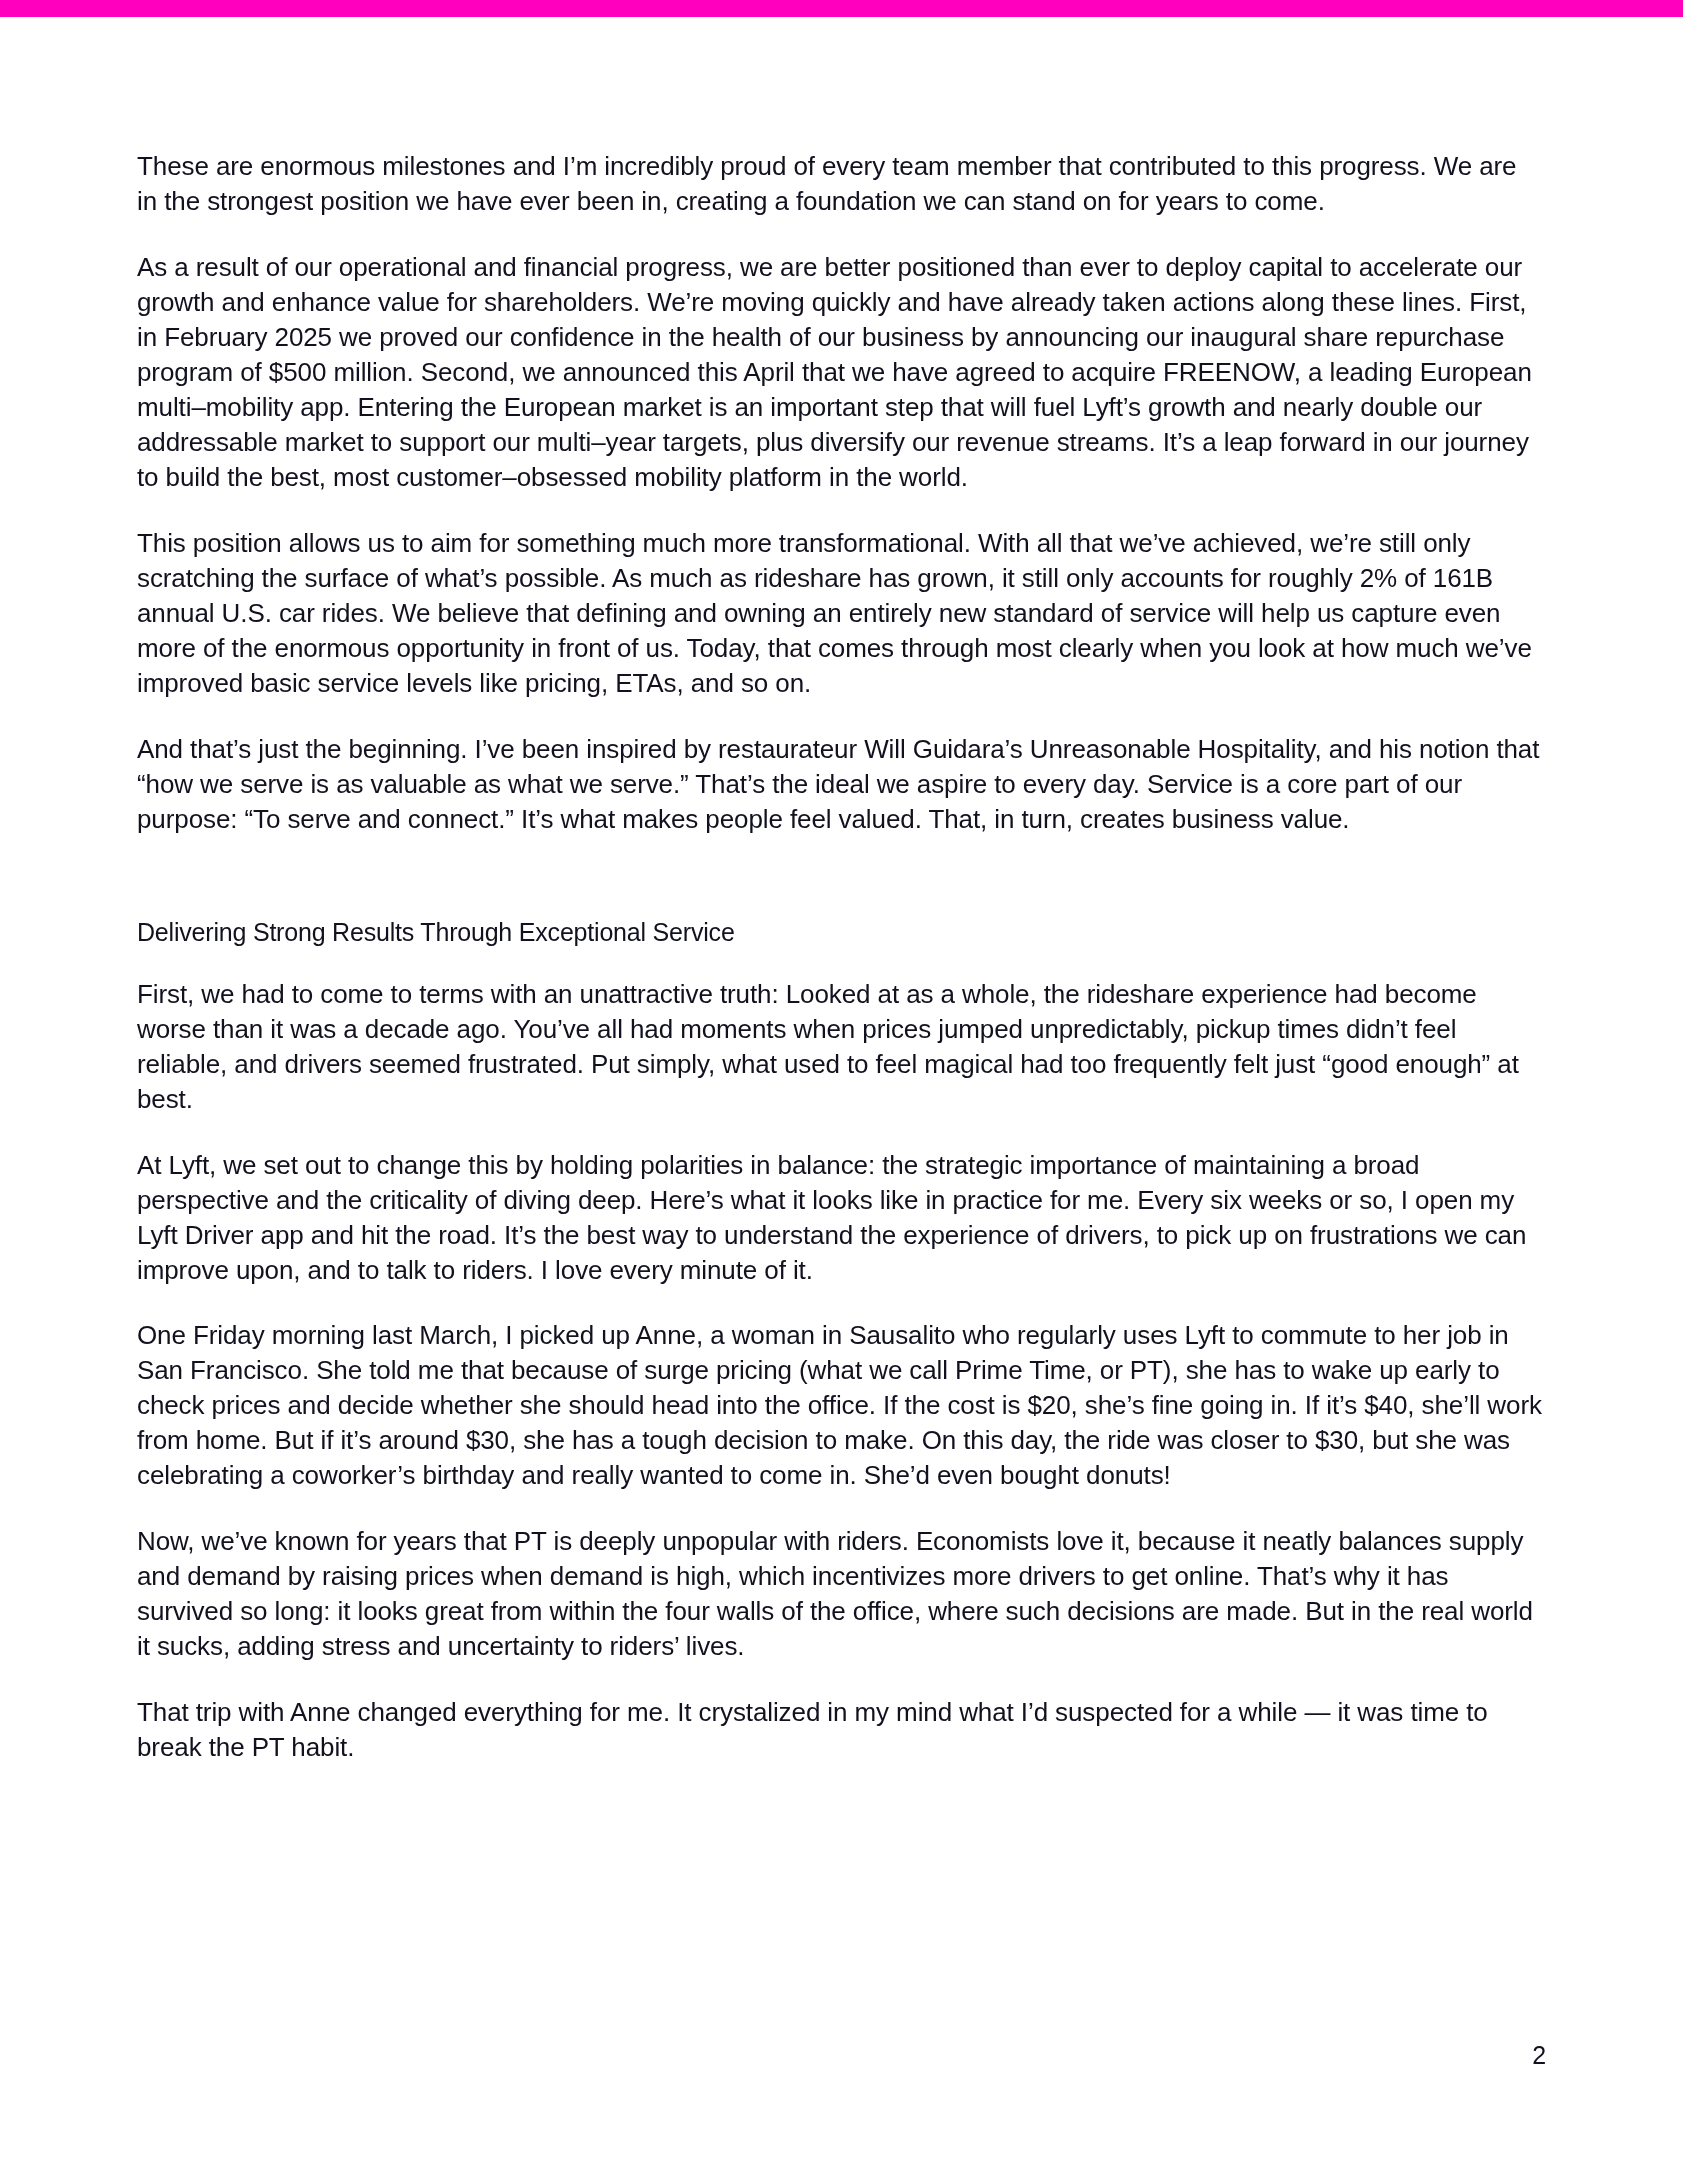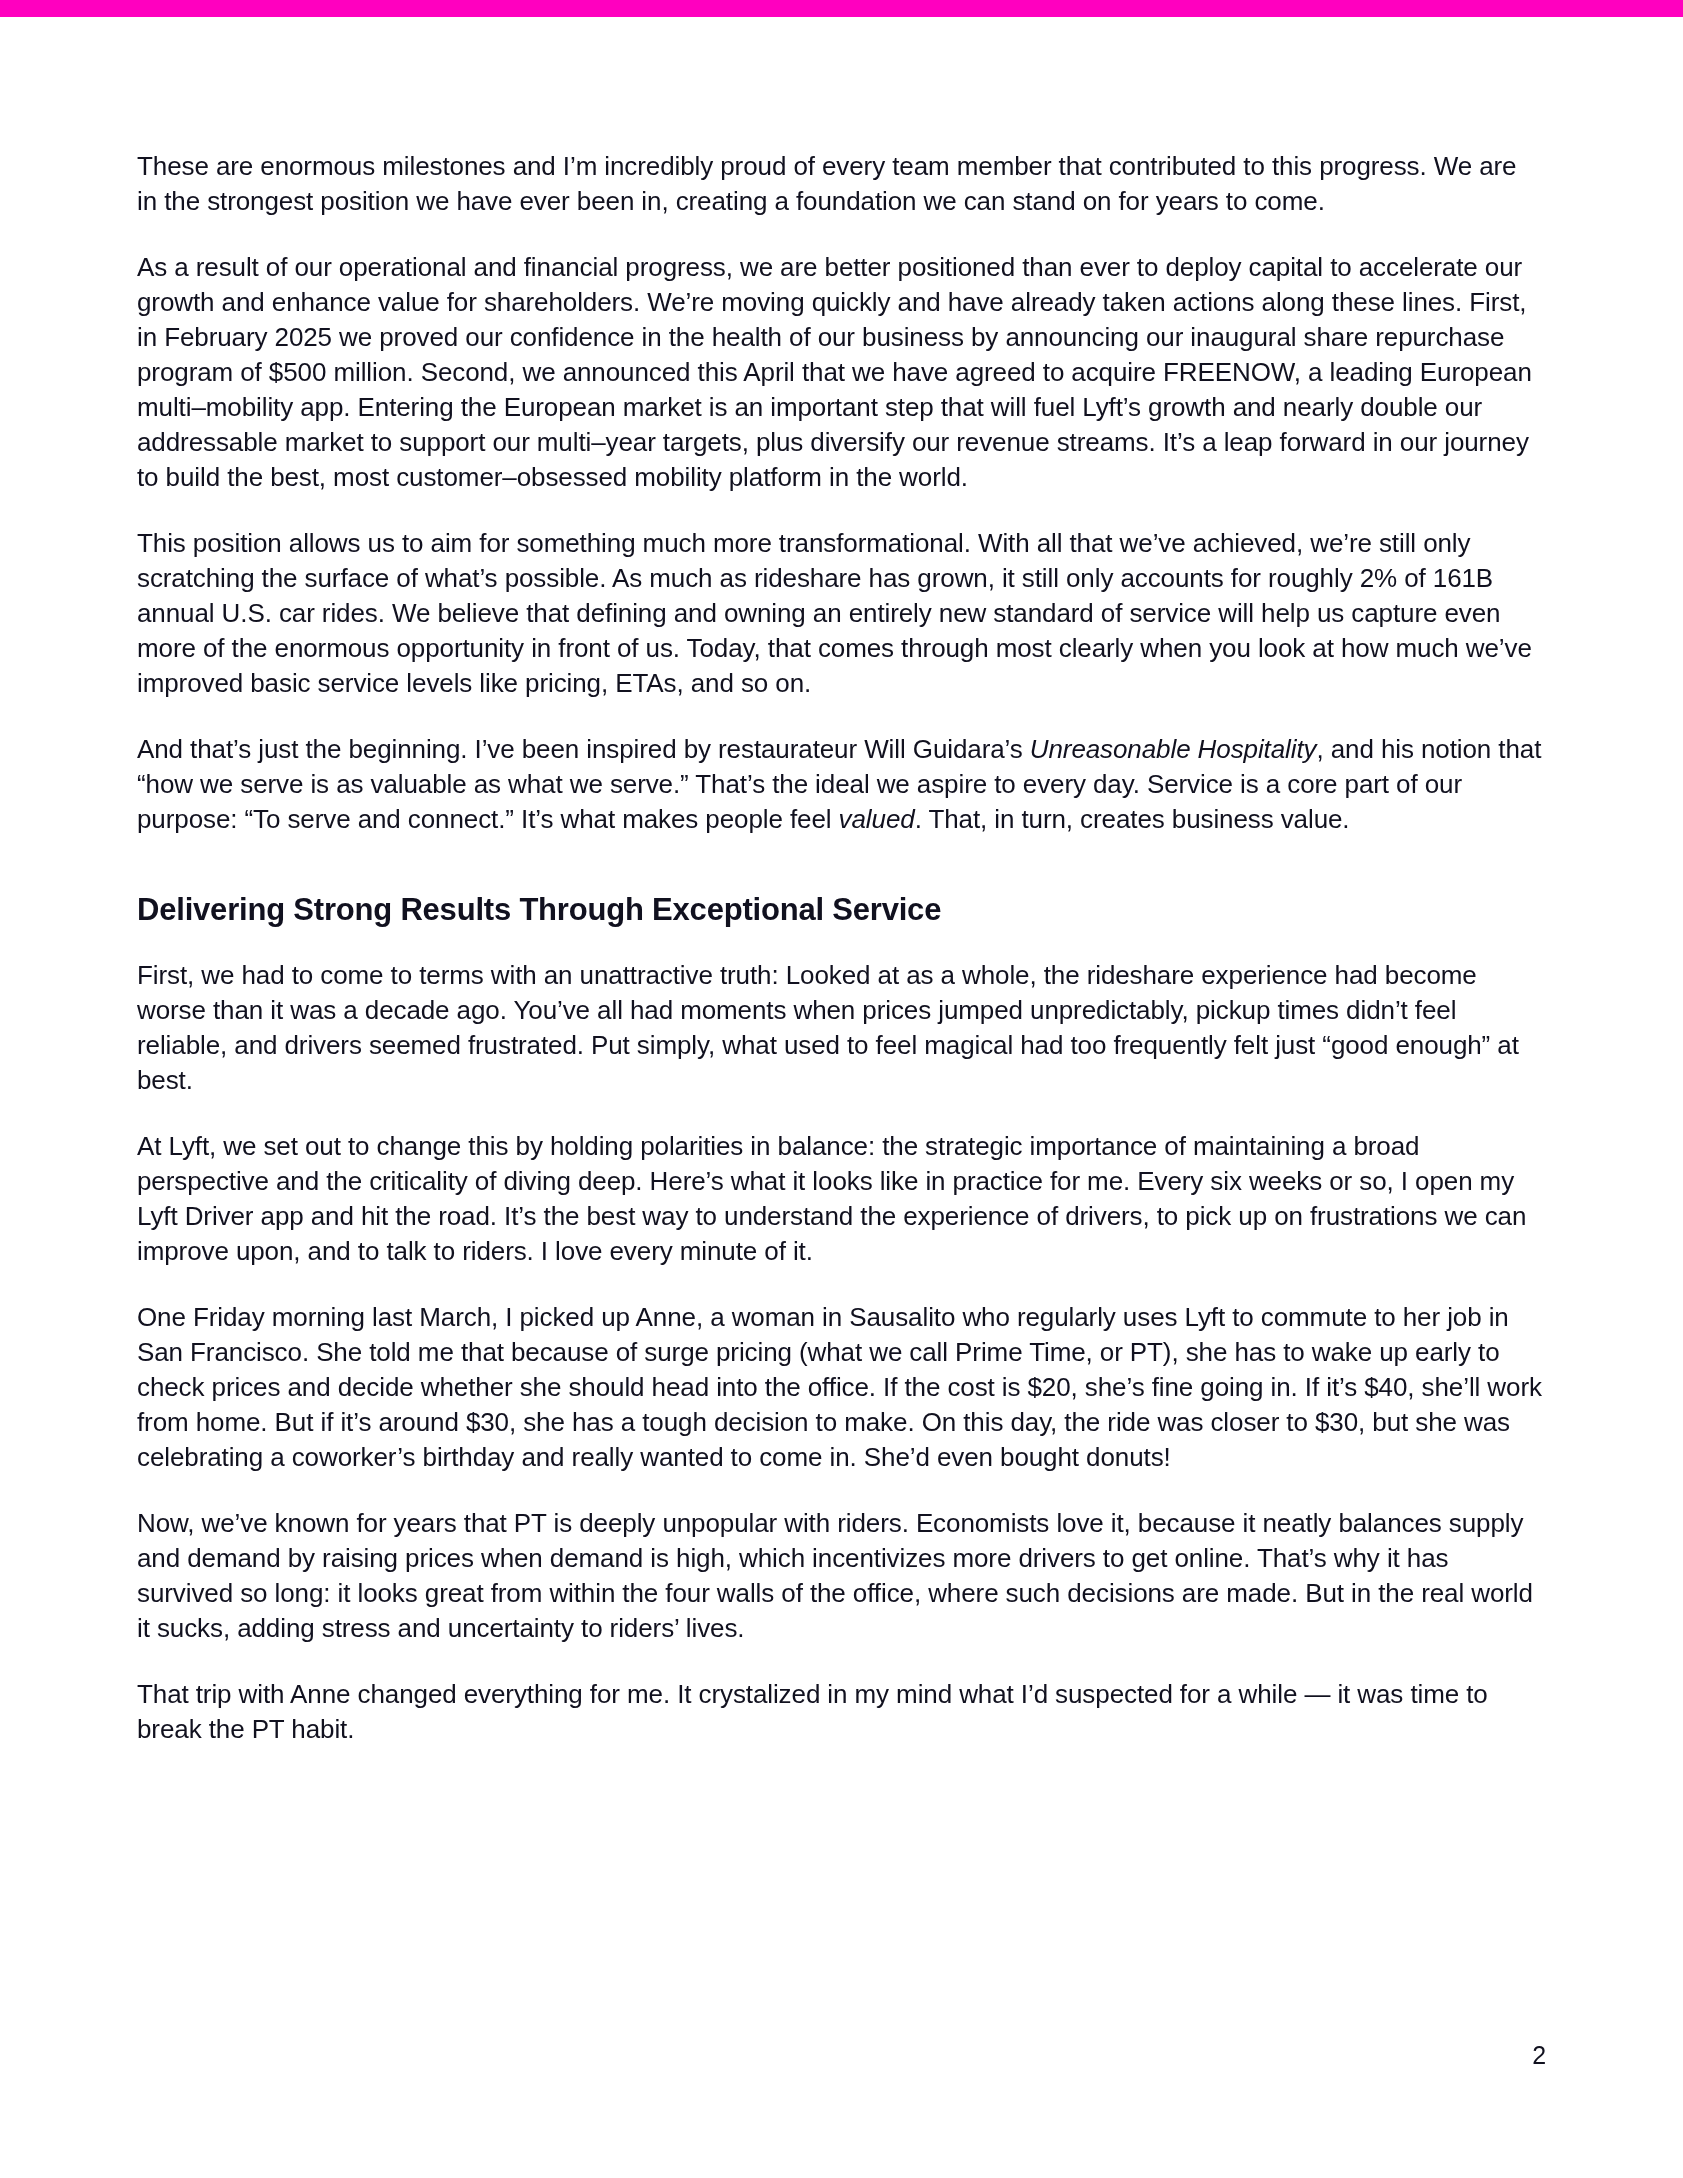--- a/index.html
+++ b/index.html
@@ -50,30 +50,29 @@
     color: #11111f;
     text-align: left;
     word-spacing: 0px;
   }
 
   p.body-text:last-of-type {
     margin-bottom: 4px;
   }
 
   h2.section-heading {
-    margin: 55px 0 28px 0;
-    font-size: 31px;
+    margin: 81px 0 28px 0;
+    font-size: 25px;
     line-height: 1.25;
-    font-weight: bold;
+    font-weight: normal;
     letter-spacing: -0.2px;
     color: #11111f;
   }
 
   .italic {
-    font-style: italic;
   }
 
   .page-number {
     position: absolute;
     top: 2041px;
     left: 0;
     width: 1546px;
     text-align: right;
     font-size: 25px;
     color: #11111f;

